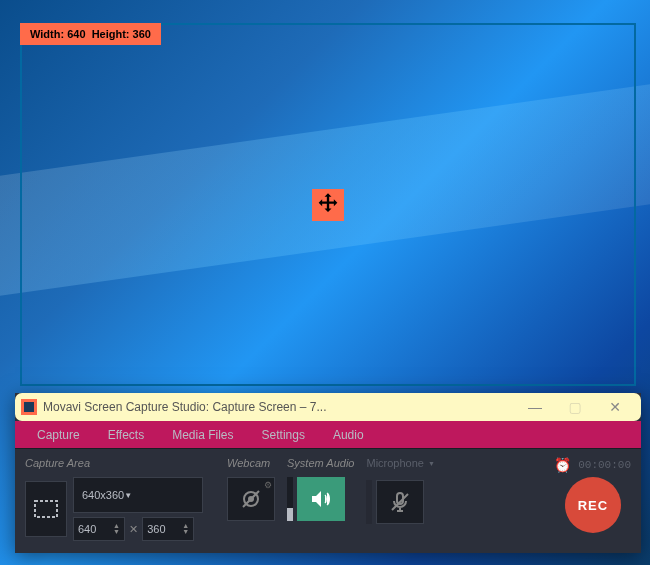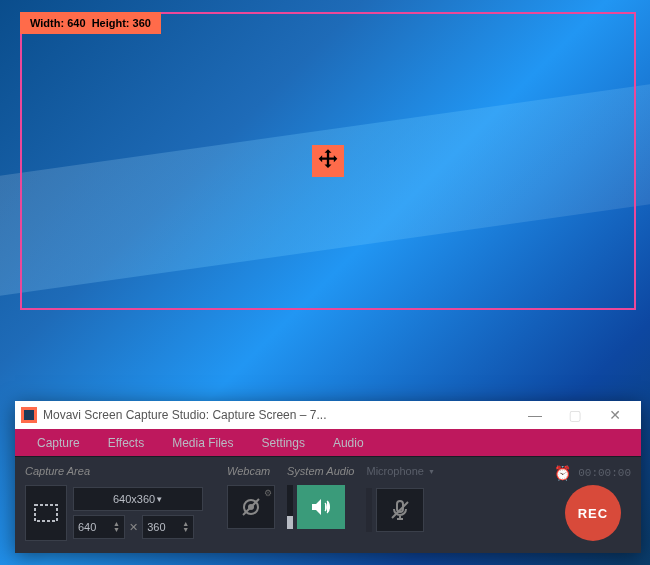--- a/index.html
+++ b/index.html
@@ -1,38 +1,38 @@
 <!DOCTYPE html>
 <html><head>
 <meta charset="utf-8">
 <style>
 * { margin: 0; padding: 0; box-sizing: border-box; font-family: Arial, sans-serif; }
 body { width: 650px; height: 565px; background: linear-gradient(135deg, #0a4d8c 0%, #1e6bb8 30%, #2196f3 50%, #0d47a1 80%, #0a3d6b 100%); position: relative; overflow: hidden; }
 .light-beam { position: absolute; top: 130px; left: 0; right: 0; height: 120px; background: linear-gradient(135deg, rgba(255,255,255,0.15) 0%, rgba(100,200,255,0.3) 50%, rgba(255,255,255,0.1) 100%); transform: skewY(-8deg); }
-.capture-frame { position: absolute; top: 12px; left: 20px; width: 616px; height: 298px; border: 2px solid #ec4899; }
+.capture-frame { position: absolute; top: 23px; left: 20px; width: 616px; height: 363px; border: 2px solid #0369a1; }
 .dimensions-badge { position: absolute; top: -2px; left: -2px; background: #ff6b4a; color: #000; font-size: 11px; font-weight: bold; padding: 5px 10px; }
 .move-handle { position: absolute; top: 50%; left: 50%; transform: translate(-50%, -50%); width: 32px; height: 32px; background: #ff6b4a; display: flex; align-items: center; justify-content: center; cursor: move; }
 .move-handle svg { width: 28px; height: 28px; }
 .app-window { position: absolute; bottom: 12px; left: 15px; width: 626px; background: #2b2f3a; box-shadow: 0 4px 20px rgba(0,0,0,0.5); }
-.titlebar { background: #ffffff; height: 28px; display: flex; align-items: center; padding: 0 6px; font-size: 12px; color: #555; }
+.titlebar { background: #fef9c3; height: 28px; display: flex; align-items: center; padding: 0 6px; font-size: 12px; color: #555; border-radius: 7px; }
 .titlebar-icon { width: 16px; height: 16px; background: #ff6b4a; margin-right: 6px; display: flex; align-items: center; justify-content: center; }
 .titlebar-icon-inner { width: 10px; height: 10px; background: #1a3a5a; }
 .titlebar-title { flex: 1; }
 .titlebar-controls { display: flex; gap: 0; }
 .titlebar-btn { width: 40px; height: 28px; display: flex; align-items: center; justify-content: center; color: #888; font-size: 14px; cursor: pointer; }
 .menubar { background: #be185d; height: 28px; display: flex; align-items: center; padding: 0 8px; border-bottom: 1px solid #1a1d24; }
 .menu-item { color: #b8bcc4; font-size: 12px; padding: 0 14px; cursor: pointer; }
 .toolbar { background: #2b2f3a; padding: 8px 10px 12px; display: flex; gap: 12px; align-items: flex-start; }
 .section-label { color: #888; font-size: 11px; margin-bottom: 8px; display: block; font-style: italic; }
 .capture-area-section { width: 190px; }
 .capture-area-row { display: flex; gap: 6px; align-items: center; }
 .capture-mode-btn { width: 42px; height: 56px; background: #1a1d24; border: 1px solid #3a3f4a; display: flex; align-items: center; justify-content: center; cursor: pointer; }
 .capture-mode-btn svg { width: 24px; height: 18px; }
 .size-controls { display: flex; flex-direction: column; gap: 4px; }
-.preset-dropdown { width: 130px; height: 24px; background: #1a1d24; border: 1px solid #3a3f4a; color: #b8bcc4; font-size: 11px; padding: 0 8px; display: flex; align-items: center; justify-content: center; cursor: pointer; }
+.preset-dropdown { width: 130px; height: 36px; background: #1a1d24; border: 1px solid #3a3f4a; color: #b8bcc4; font-size: 11px; padding: 0 8px; display: flex; align-items: center; justify-content: flex-start; cursor: pointer; }
 .size-inputs { display: flex; align-items: center; gap: 4px; }
 .size-input { width: 52px; height: 24px; background: #1a1d24; border: 1px solid #3a3f4a; color: #b8bcc4; font-size: 11px; padding: 0 4px; display: flex; align-items: center; justify-content: space-between; }
 .spinner { display: flex; flex-direction: column; font-size: 7px; color: #888; line-height: 6px; }
 .x-sep { color: #888; font-size: 11px; }
 .toggle-section { display: flex; flex-direction: column; }
 .toggle-btn { width: 48px; height: 44px; background: #1a1d24; border: 1px solid #3a3f4a; display: flex; align-items: center; justify-content: center; cursor: pointer; position: relative; }
 .toggle-btn.active { background: #3a9b7a; border-color: #3a9b7a; }
 .toggle-btn svg { width: 24px; height: 24px; }
 .gear-corner { position: absolute; top: 2px; right: 2px; font-size: 9px; color: #666; }
 .volume-group { display: flex; align-items: center; gap: 4px; }

